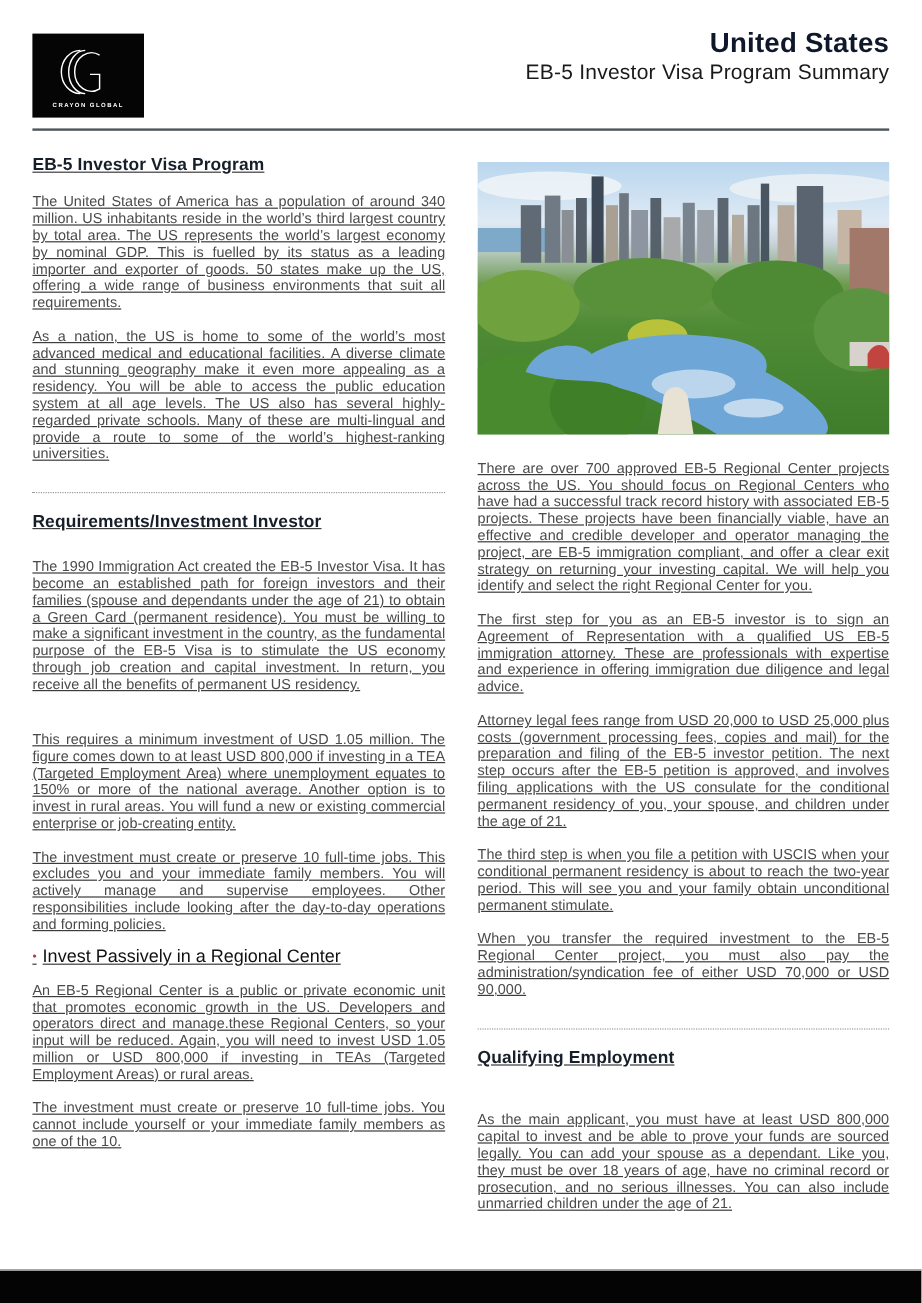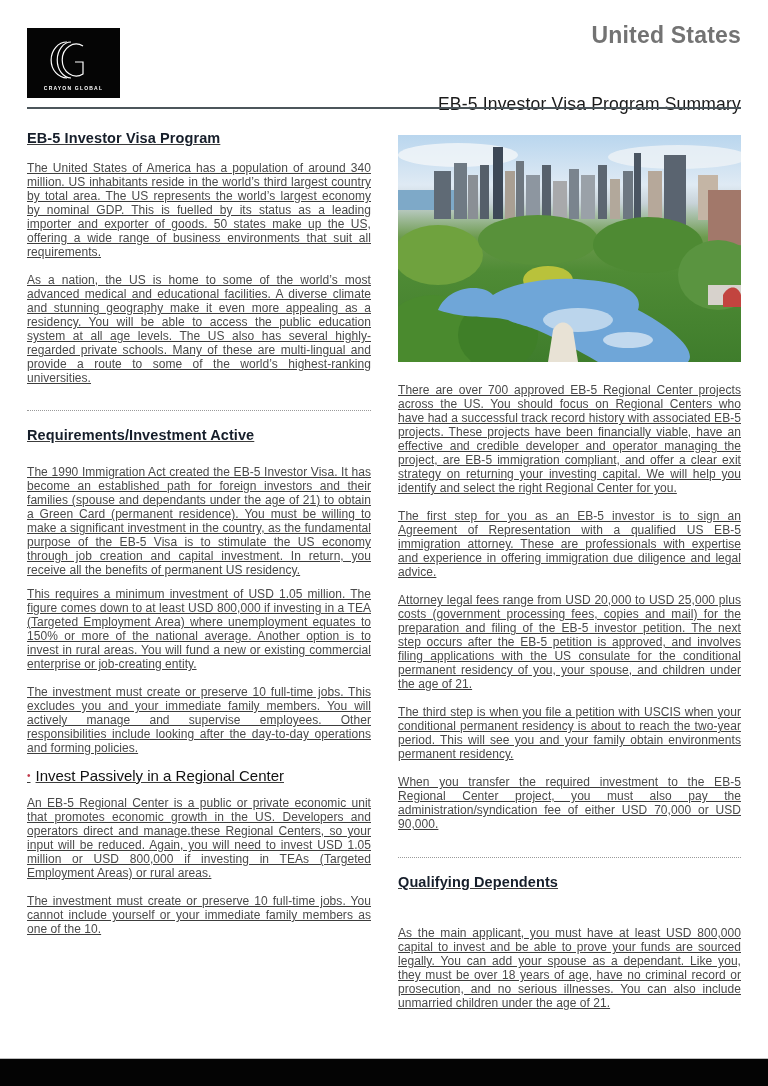--- a/index.html
+++ b/index.html
@@ -12,25 +12,25 @@
       position: absolute; left: 27px; top: 28px; width: 93px; height: 70px;
       background: #050505;
     }
     .logo svg { position: absolute; left: 0; top: 0; }
     .logo-text {
       position: absolute; left: 0; width: 93px; top: 57px; text-align: center;
       color: #ffffff; font-size: 5px; letter-spacing: 1.2px; font-weight: bold;
     }
     .hdr-title {
       position: absolute; right: 27px; top: 22px; font-size: 23px; font-weight: bold;
-      color: #737373; text-align: right; letter-spacing: 0.2px;
+      color: #0f172a; text-align: right; letter-spacing: 0.2px;
     }
     .hdr-sub {
       position: absolute; right: 27px; top: 50px; font-size: 17.5px;
-      color: #1a1a1a; text-align: right; letter-spacing: 0.2px; margin-top: 44px;
+      color: #1a1a1a; text-align: right; letter-spacing: 0.2px;
     }
     .hdr-rule {
       position: absolute; left: 27px; right: 27px; top: 107px; height: 2px;
       background: #4c565b;
     }
     .col { position: absolute; text-decoration: underline; }
     .col-left { left: 27px; width: 344px; top: 130px; }
     .col-right { left: 398px; width: 343px; top: 135px; }
     h2 {
       margin: 0; font-size: 14.5px; font-weight: bold; color: #161e2a;
@@ -75,26 +75,26 @@
 <div class="col col-left">
   <section>
     <h2>EB-5 Investor Visa Program</h2>
     <p style="margin-top:15px">The United States of America has a population of around 340 million. US inhabitants reside in the world’s third largest country by total area. The US represents the world’s largest economy by nominal GDP. This is fuelled by its status as a leading importer and exporter of goods. 50 states make up the US, offering a wide range of business environments that suit all requirements.</p>
     <p style="margin-top:14px">As a nation, the US is home to some of the world’s most advanced medical and educational facilities. A diverse climate and stunning geography make it even more appealing as a residency. You will be able to access the public education system at all age levels. The US also has several highly-regarded private schools. Many of these are multi-lingual and provide a route to some of the world’s highest-ranking universities.</p>
   </section>
 
   <div class="sep" style="margin-top:25px"></div>
 
   <section>
-    <h2 style="margin-top:16px">Requirements/Investment Active</h2>
+    <h2 style="margin-top:16px">Requirements/Investment Investor</h2>
     <p style="margin-top:22px">The 1990 Immigration Act created the EB-5 Investor Visa. It has become an established path for foreign investors and their families (spouse and dependants under the age of 21) to obtain a Green Card (permanent residence). You must be willing to make a significant investment in the country, as the fundamental purpose of the EB-5 Visa is to stimulate the US economy through job creation and capital investment. In return, you receive all the benefits of permanent US residency.</p>
   </section>
 
   <section>
-    <p style="margin-top:10px">This requires a minimum investment of USD 1.05 million. The figure comes down to at least USD 800,000 if investing in a TEA (Targeted Employment Area) where unemployment equates to 150% or more of the national average. Another option is to invest in rural areas. You will fund a new or existing commercial enterprise or job-creating entity.</p>
+    <p style="margin-top:32px">This requires a minimum investment of USD 1.05 million. The figure comes down to at least USD 800,000 if investing in a TEA (Targeted Employment Area) where unemployment equates to 150% or more of the national average. Another option is to invest in rural areas. You will fund a new or existing commercial enterprise or job-creating entity.</p>
     <p style="margin-top:14px">The investment must create or preserve 10 full-time jobs. This excludes you and your immediate family members. You will actively manage and supervise employees. Other responsibilities include looking after the day-to-day operations and forming policies.</p>
   </section>
 
   <section>
     <h3 style="margin-top:12px">
       <span class="dot">•</span><span>Invest Passively in a Regional Center</span>
     </h3>
     <p style="margin-top:12px">An EB-5 Regional Center is a public or private economic unit that promotes economic growth in the US. Developers and operators direct and manage.these Regional Centers, so your input will be reduced. Again, you will need to invest USD 1.05 million or USD 800,000 if investing in TEAs (Targeted Employment Areas) or rural areas.</p>
     <p style="margin-top:14px">The investment must create or preserve 10 full-time jobs. You cannot include yourself or your immediate family members as one of the 10.</p>
   </section>
@@ -148,25 +148,25 @@
 
       <rect x="310" y="150" width="33" height="20" fill="#d7d2cc"></rect>
       <path d="M325 160 C 330 150, 340 150, 343 160 L 343 172 L 325 172 Z" fill="#c2443f"></path>
     </svg>
   </div>
 
   <section>
     <p style="margin-top:21px">There are over 700 approved EB-5 Regional Center projects across the US. You should focus on Regional Centers who have had a successful track record history with associated EB-5 projects. These projects have been financially viable, have an effective and credible developer and operator managing the project, are EB-5 immigration compliant, and offer a clear exit strategy on returning your investing capital. We will help you identify and select the right Regional Center for you.</p>
     <p style="margin-top:14px">The first step for you as an EB-5 investor is to sign an Agreement of Representation with a qualified US EB-5 immigration attorney. These are professionals with expertise and experience in offering immigration due diligence and legal advice.</p>
     <p style="margin-top:14px">Attorney legal fees range from USD 20,000 to USD 25,000 plus costs (government processing fees, copies and mail) for the preparation and filing of the EB-5 investor petition. The next step occurs after the EB-5 petition is approved, and involves filing applications with the US consulate for the conditional permanent residency of you, your spouse, and children under the age of 21.</p>
-    <p style="margin-top:14px">The third step is when you file a petition with USCIS when your conditional permanent residency is about to reach the two-year period. This will see you and your family obtain environments permanent residency.</p>
+    <p style="margin-top:14px">The third step is when you file a petition with USCIS when your conditional permanent residency is about to reach the two-year period. This will see you and your family obtain unconditional permanent stimulate.</p>
     <p style="margin-top:14px">When you transfer the required investment to the EB-5 Regional Center project, you must also pay the administration/syndication fee of either USD 70,000 or USD 90,000.</p>
   </section>
 
   <div class="sep" style="margin-top:26px"></div>
 
   <section>
-    <h2 style="margin-top:16px">Qualifying Dependents</h2>
+    <h2 style="margin-top:16px">Qualifying Employment</h2>
     <p style="margin-top:36px">As the main applicant, you must have at least USD 800,000 capital to invest and be able to prove your funds are sourced legally. You can add your spouse as a dependant. Like you, they must be over 18 years of age, have no criminal record or prosecution, and no serious illnesses. You can also include unmarried children under the age of 21.</p>
   </section>
 </div>
 
 <div class="footer-band"></div>
 
 </body></html>

